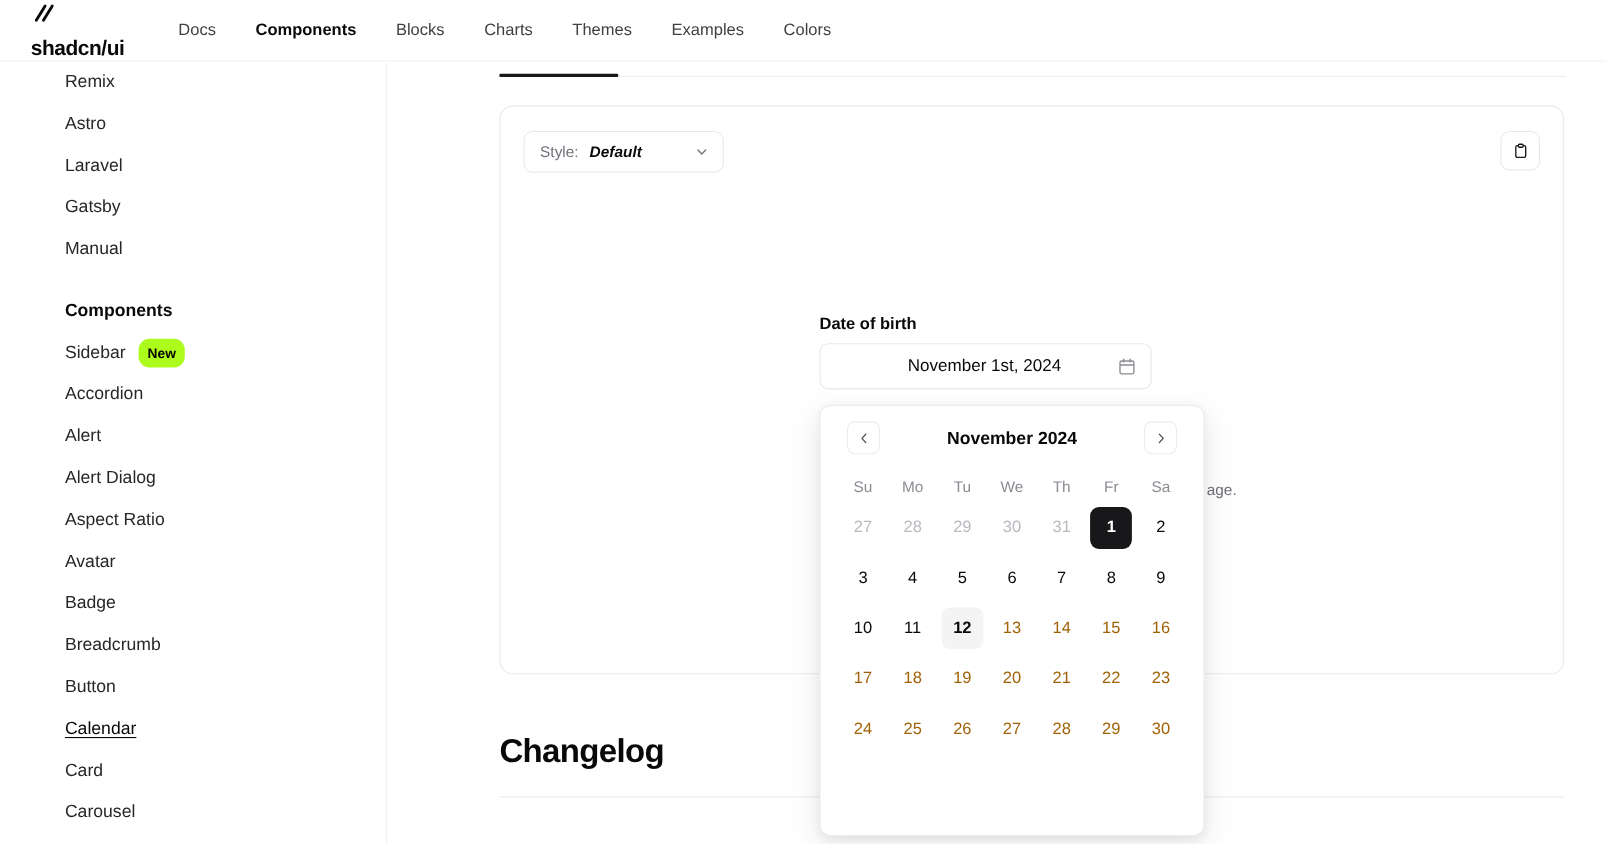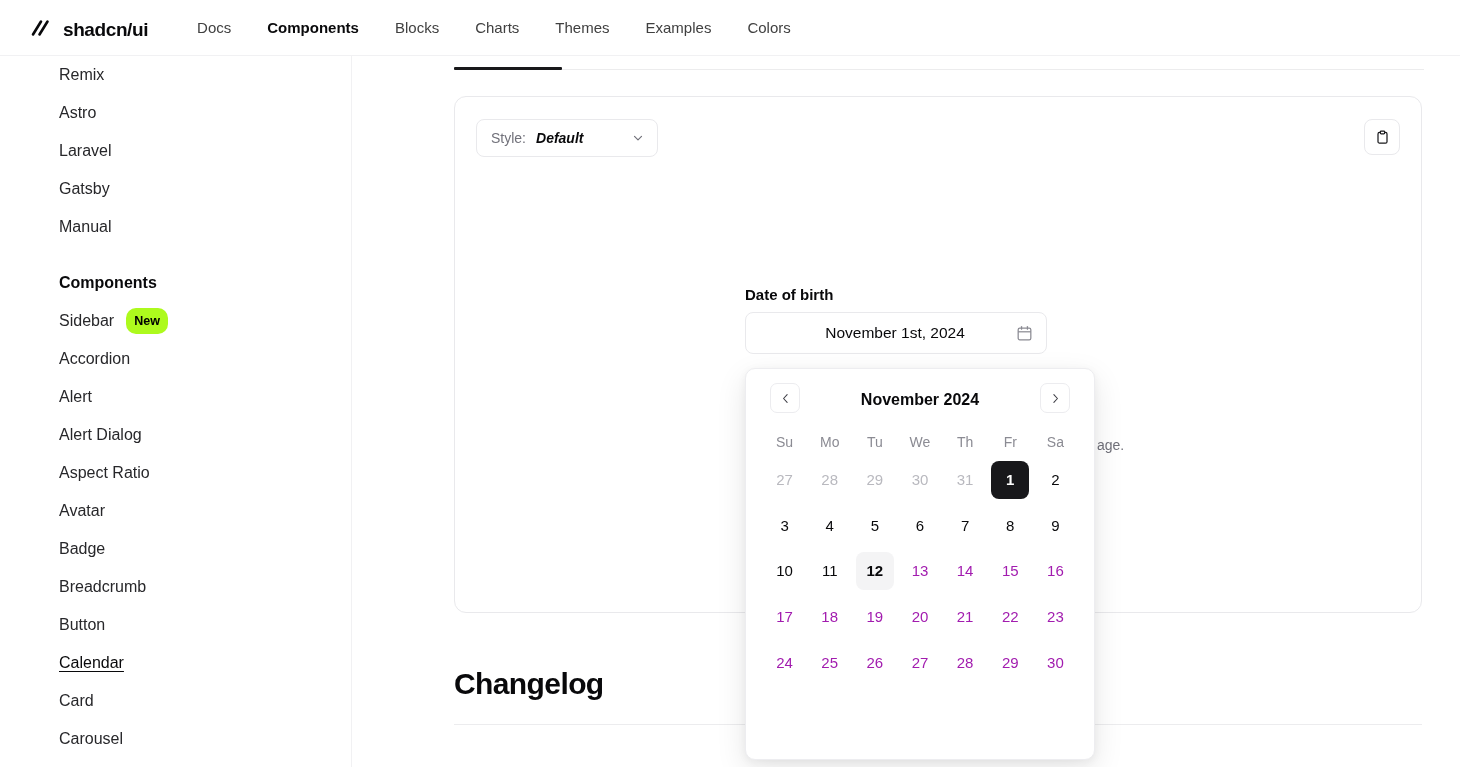--- a/index.html
+++ b/index.html
@@ -13,21 +13,21 @@
   .page { position: relative; width: 1460px; height: 767px; }
 
   
   .header {
     position: absolute; top: 0; left: 0; width: 1460px; height: 56px;
     display: flex; align-items: center;
     background: #ffffff;
     border-bottom: 1px solid #f1f1f3;
     z-index: 40;
   }
-  .brand { display: flex; align-items: flex-end; gap: 9px; padding-left: 28px; }
+  .brand { display: flex; align-items: flex-start; gap: 9px; padding-left: 28px; flex-direction: column; }
   .logo-mark { width: 26px; height: 26px; display: block; }
   .brand-name { font-size: 19px; font-weight: 700; letter-spacing: -0.4px; color: #09090b; }
   .mainnav { display: flex; align-items: center; gap: 0; margin-left: 31px; }
   .mainnav a {
     font-size: 15px; color: #404040; text-decoration: none;
     padding: 0 18px; line-height: 56px; white-space: nowrap;
   }
   .mainnav a.active { color: #09090b; font-weight: 600; }
 
   
@@ -144,21 +144,21 @@
   .cal-grid { margin-top: 10px; }
   .cal-row { display: flex; }
   .cal-cell {
     width: 45.6px; height: 45.6px;
     display: flex; align-items: center; justify-content: center;
     font-size: 15px; color: #09090b;
     border-radius: 8px;
   }
   .cal-row.dow .cal-cell { height: 30px; font-size: 14px; color: #8b8b93; font-weight: 400; }
   .cal-cell.outside { color: #b9b9bf; }
-  .cal-cell.disabled { color: #a21caf; }
+  .cal-cell.disabled { color: #a16207; }
   .cal-day-inner { width: 38px; height: 38px; display: flex; align-items: center; justify-content: center; border-radius: 8px; }
 </style>
 </head>
 <body>
 
 <div class="page">
 
   <div class="header">
     <div class="brand">
       <svg class="logo-mark" viewBox="0 0 26 26">

